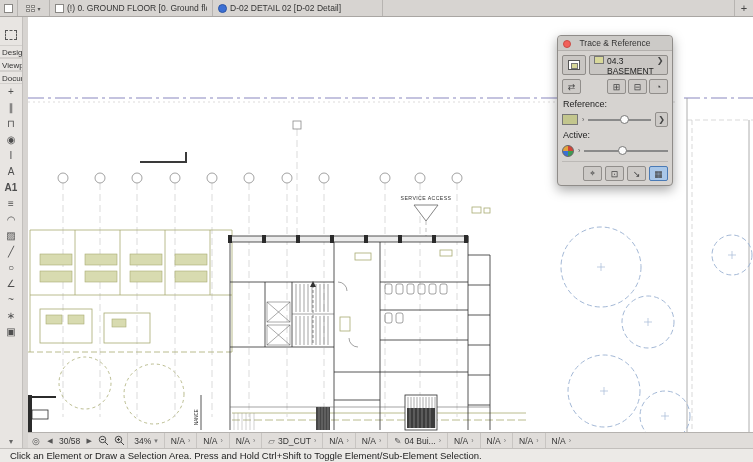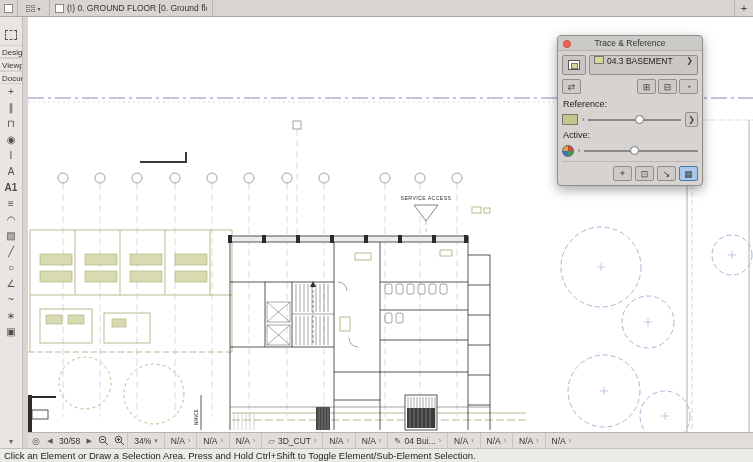--- a/index.html
+++ b/index.html
@@ -41,21 +41,21 @@
   .marquee-box { width: 12px; height: 10px; border: 1px dashed #555; margin-bottom: 5px; }
   .group-label { width: 28px; height: 13px; line-height: 13px; font-size: 8px; color: #333; padding-left: 2px; border-top: 1px solid #d3d0cd; border-bottom: 1px solid #d3d0cd; white-space: nowrap; overflow: hidden; align-self: stretch; }
   .tool { width: 24px; height: 16px; display: flex; align-items: center; justify-content: center; color: #4e4e4e; font-size: 10px; line-height: 16px; }
   .tool.small-caps { font-size: 10px; font-weight: bold; }
   .toolbox-scroll { margin-top: auto; color: #666; font-size: 8px; padding-bottom: 2px; }
   
   .canvas { position: absolute; left: 28px; top: 17px; right: 0; bottom: 30px; background: #ffffff; overflow: hidden; z-index: 1; }
   .canvas svg { display: block; width: 725px; height: 415px; }
   
   .palette {
-    position: absolute; left: 557px; top: 35px; width: 146px;
+    position: absolute; left: 557px; top: 35px; width: 116px;
     background: #d6d3d0; border: 1px solid #8f8c89; border-radius: 4px;
     box-shadow: 0 4px 12px rgba(0,0,0,.35); z-index: 10; font-size: 9px;
   }
   .palette-header { height: 15px; display: flex; align-items: center; position: relative; background: #cccac7; border-bottom: 1px solid #b3b0ad; border-radius: 4px 4px 0 0; }
   .close-dot { position: absolute; left: 5px; top: 3.5px; width: 8px; height: 8px; border-radius: 50%; background: #f2605a; border: 1px solid #c94b45; }
   .palette-title { flex: 1; text-align: center; color: #333; font-size: 8.5px; }
   .palette-body { padding: 4px; }
   .prow1 { display: flex; gap: 3px; margin-bottom: 4px; }
   .big-btn { width: 24px; height: 20px; background: #c9c6c3; border: 1px solid #8f8c89; border-radius: 2px; display: flex; align-items: center; justify-content: center; }
   .frame-ic { width: 12px; height: 10px; border: 1px solid #555; background: #fff; position: relative; }
@@ -88,21 +88,21 @@
   .sb-icon { width: 16px; display: flex; align-items: center; justify-content: center; color: #555; font-size: 9px; height: 100%; flex: none; }
   .sb-arrow { width: 12px; text-align: center; font-size: 7px; color: #555; flex: none; }
   .sb-text { padding: 0 3px; flex: none; }
   .sb-seg { display: flex; align-items: center; gap: 3px; padding: 6px 6px; border-left: 1px solid #c8c5c2; height: 100%; white-space: nowrap; flex: none; }
   .sb-seg .chev { color: #777; font-size: 7px; }
   .sb-seg .seg-ic { color: #555; font-size: 8.5px; }
   
   .hintbar {
     position: absolute; left: 0; right: 0; bottom: 0; height: 14px;
     background: #eceae7; border-top: 1px solid #c2bfbc;
-    font-size: 9.5px; color: #222; line-height: 13px; padding-left: 4px;
+    font-size: 9.5px; color: #222; line-height: 13px; padding-left: 10px;
     white-space: nowrap; overflow: hidden; z-index: 7;
   }
 </style>
 </head>
 <body>
 
 <div class="tabbar">
   <div class="corner-btn">
       <span class="doc-icon"></span>
     </div>
@@ -111,20 +111,24 @@
         <span></span>
         <span></span>
         <span></span>
         <span></span>
       </span>
     <span class="dd-arrow">▾</span>
   </div>
   <div class="tab tab-w1">
     <span class="doc-icon"></span>
     <span class="tab-label">(!) 0. GROUND FLOOR [0. Ground floor]</span>
+  </div>
+  <div class="tab tab-w4">
+    <span class="detail-icon"></span>
+    <span class="tab-label">D-02 DETAIL 02 [D-02 Detail]</span>
   </div>
   <div class="plus-tab">+</div>
 </div>
 
 <div class="toolbox">
   <div class="tool">
       <span class="marquee-box"></span>
     </div>
   <div class="group-label">Design</div>
   <div class="group-label">Viewpoi</div>

